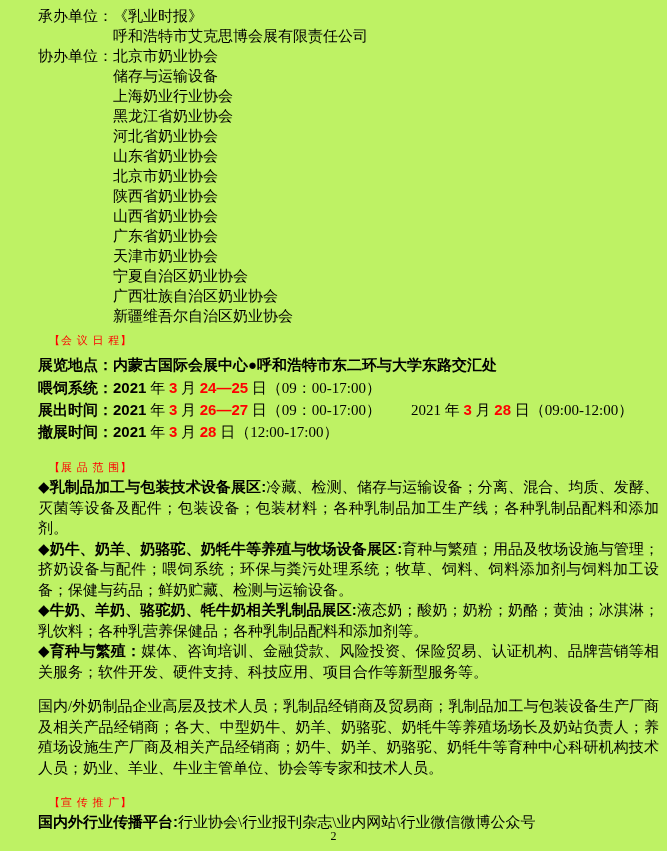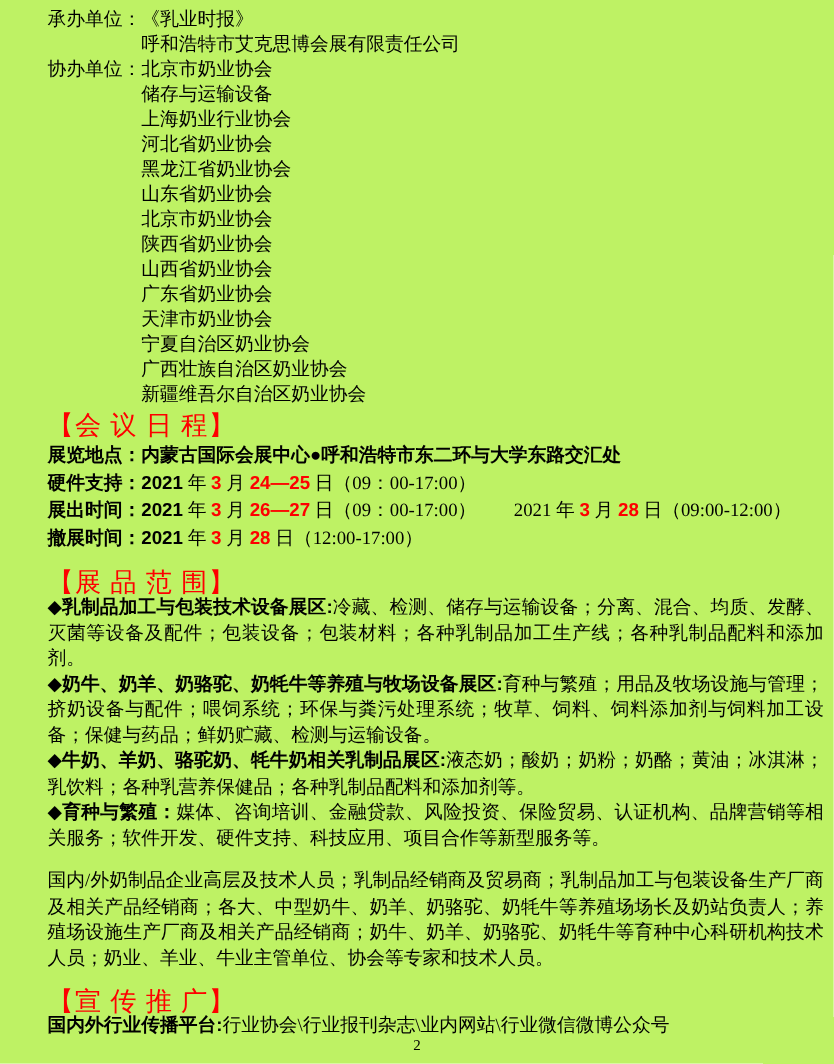--- a/index.html
+++ b/index.html
@@ -16,24 +16,25 @@
     box-sizing: border-box;
     padding: 6px 8px 0 38px;
   }
   
   .org-row { display: flex; line-height: 20px; }
   .org-label { flex: 0 0 64px; white-space: nowrap; }
   .org-values > div { line-height: 20px; }
   
   .sec-header {
     color: #fe0000;
-    font-size: 21px;
+    font-size: 11px;
     line-height: 20px;
     letter-spacing: 1px;
     font-family: "Liberation Serif", "DejaVu Serif", serif;
+    margin-left: 11px;
   }
   
   .sched { margin-top: 4px; }
   .sched-line { line-height: 21px; white-space: nowrap; }
   .lbl {
     font-weight: bold;
     font-family: "Liberation Sans", "DejaVu Sans", sans-serif;
   }
   .bold-black {
     font-weight: bold;
@@ -75,43 +76,43 @@
         <div>《乳业时报》</div>
         <div>呼和浩特市艾克思博会展有限责任公司</div>
       </div>
     </div>
     <div class="org-row">
       <span class="org-label">协办单位：</span>
       <div class="org-values">
         <div>北京市奶业协会</div>
         <div>储存与运输设备</div>
         <div>上海奶业行业协会</div>
+        <div>黑龙江省奶业协会</div>
         <div>河北省奶业协会</div>
-        <div>黑龙江省奶业协会</div>
         <div>山东省奶业协会</div>
         <div>北京市奶业协会</div>
         <div>陕西省奶业协会</div>
         <div>山西省奶业协会</div>
         <div>广东省奶业协会</div>
         <div>天津市奶业协会</div>
         <div>宁夏自治区奶业协会</div>
         <div>广西壮族自治区奶业协会</div>
         <div>新疆维吾尔自治区奶业协会</div>
       </div>
     </div>
   </div>
 
   <div class="mt4">
     <div class="sec-header">【会 议 日 程】</div>
     <div class="sched">
       <div class="sched-line">
         <span class="lbl">展览地点：</span><span class="bold-black">内蒙古国际会展中心●呼和浩特市东二环与大学东路交汇处</span>
       </div>
       <div class="sched-line">
-        <span class="lbl">硬件支持：</span><span><span class="b">2021</span><span> 年 </span><span class="r">3</span><span> 月 </span><span class="r">24—25</span><span> 日（09：00-17:00）</span></span>
+        <span class="lbl">喂饲系统：</span><span><span class="b">2021</span><span> 年 </span><span class="r">3</span><span> 月 </span><span class="r">24—25</span><span> 日（09：00-17:00）</span></span>
       </div>
       <div class="sched-line">
         <span class="lbl">展出时间：</span><span><span class="b">2021</span><span> 年 </span><span class="r">3</span><span> 月 </span><span class="r">26—27</span><span> 日（09：00-17:00）</span><span>　　</span><span>2021 年 </span><span class="r">3</span><span> 月 </span><span class="r">28</span><span> 日（09:00-12:00）</span></span>
       </div>
       <div class="sched-line">
         <span class="lbl">撤展时间：</span><span><span class="b">2021</span><span> 年 </span><span class="r">3</span><span> 月 </span><span class="r">28</span><span> 日（12:00-17:00）</span></span>
       </div>
     </div>
   </div>
 

